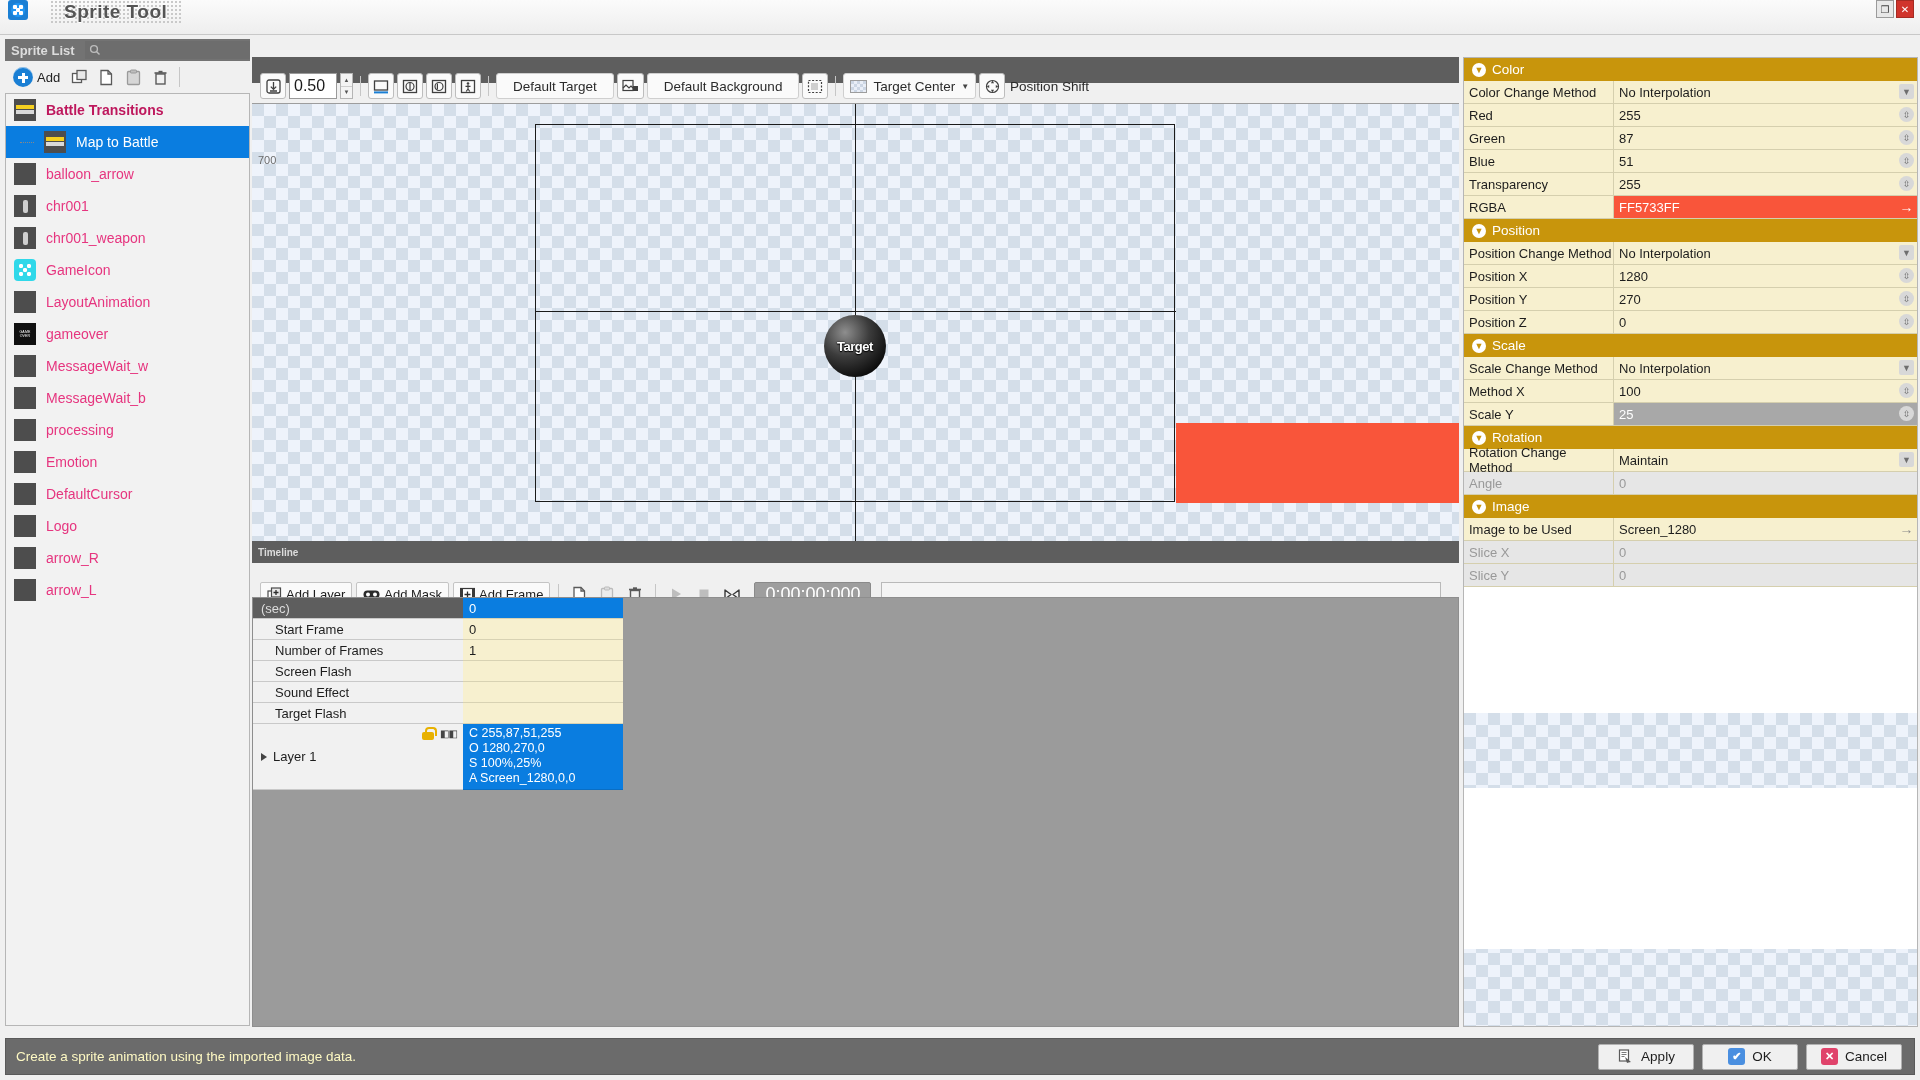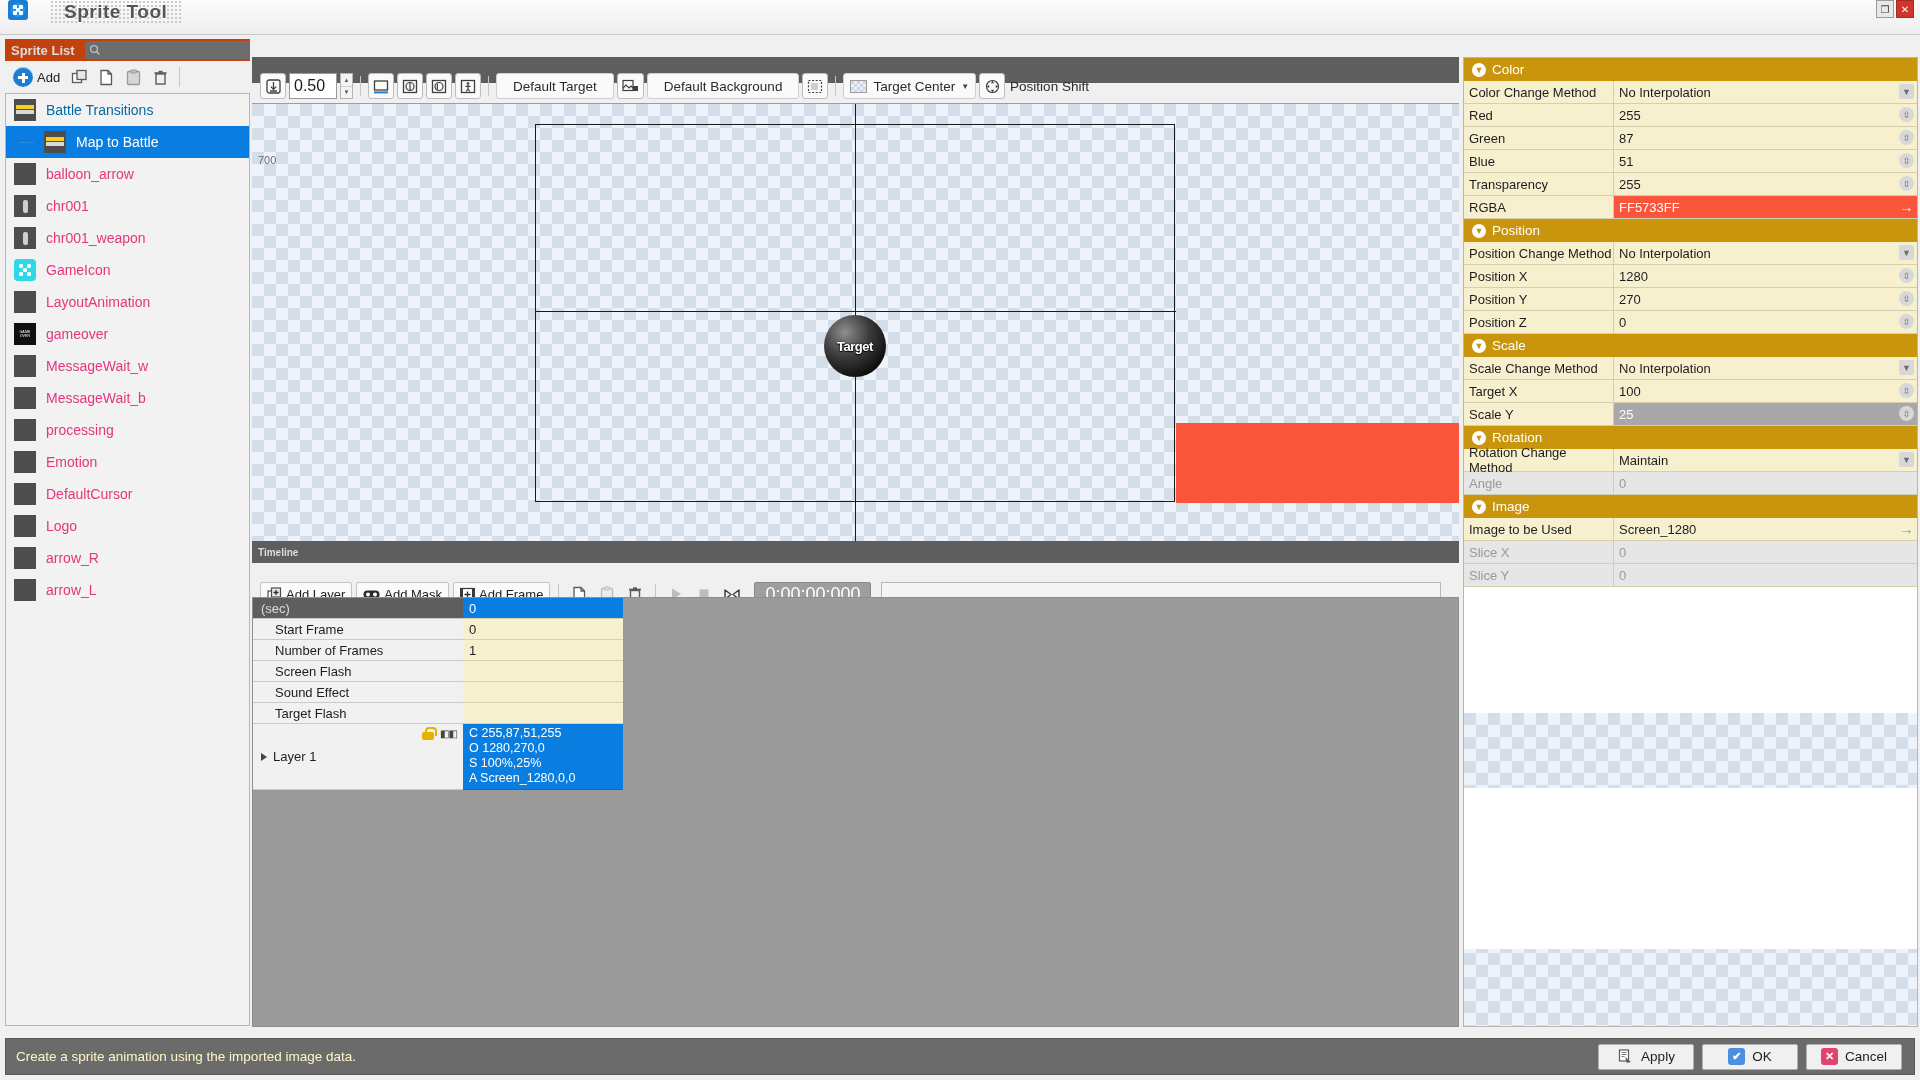--- a/index.html
+++ b/index.html
@@ -45,21 +45,21 @@
     width:18px;height:18px;border:1px solid #9b9b9b;background:#e8e8e8;
     display:flex;align-items:center;justify-content:center;font-size:10px;color:#444;
   }
   .win-btn.close{ background:#d0342c;color:#fff;border-color:#a52b23;}
   
   #sprite-panel{
     position:absolute; left:5px; top:39px; width:245px; height:987px;
     display:flex; flex-direction:column;
   }
   #sprite-header{
-    height:22px; background:#c2410c; color:#dcdcdc; display:flex; align-items:center;
+    height:22px; background:#737373; color:#dcdcdc; display:flex; align-items:center;
     font-size:13px; padding-left:6px; font-weight:bold;
   }
   #sprite-search{
     margin-left:10px; flex:1; height:18px; background:#6d6d6d; display:flex;
     align-items:center; padding-left:4px; color:#bdbdbd;
   }
   #sprite-toolbar{
     height:32px; display:flex; align-items:center; gap:3px; padding:0 4px;
     background:#f0f0f0;
   }
@@ -75,21 +75,21 @@
   }
   .plus-circle::before{ left:5px;top:9px;width:10px;height:3px;}
   .plus-circle::after{ left:8.5px;top:5.5px;width:3px;height:10px;}
   #sprite-list{
     flex:1; background:#f2f2f2; border:1px solid #b6b6b6; overflow:hidden;
   }
   .sprite-row{
     height:32px; display:flex; align-items:center; padding-left:8px; gap:10px;
     color:#e6357f; font-size:14px; cursor:pointer;
   }
-  .sprite-row.root{ color:#0369a1; }
+  .sprite-row.root{ color:#be185d;font-weight:bold; }
   .sprite-row.selected{ background:#0a7de0; color:#fff; }
   .sprite-row.child{ padding-left:20px; }
   .thumb{ width:22px;height:22px;background:#4d4d4d;flex:none; position:relative;}
   .thumb.bar::before{content:"";position:absolute;left:2px;top:6px;width:18px;height:4px;background:#f5d020;}
   .thumb.bar::after{content:"";position:absolute;left:2px;top:11px;width:18px;height:4px;background:#d9d9d9;}
   .thumb.chr::before{content:"";position:absolute;left:9px;top:5px;width:5px;height:13px;background:#cfcfcf;border-radius:2px;}
   .thumb.icon{background:#2fd8e9;border-radius:4px;}
   .thumb.icon::before{content:"";position:absolute;left:3px;top:3px;width:16px;height:16px;border-radius:50%;
     background:
       radial-gradient(circle at 4px 4px,#fff 2px,transparent 2.3px),
@@ -685,21 +685,21 @@
         <span>Scale</span>
       </div>
       <div class="prop-row">
         <div class="prop-key">Scale Change Method</div>
         <div class="prop-val">
           <span>No Interpolation</span>
           <span class="ctl sq">▼</span>
         </div>
       </div>
       <div class="prop-row">
-        <div class="prop-key">Target X</div>
+        <div class="prop-key">Method X</div>
         <div class="prop-val">
           <span>100</span>
           <span class="ctl round">⇳</span>
         </div>
       </div>
       <div class="prop-row selected-val">
         <div class="prop-key">Scale Y</div>
         <div class="prop-val">
           <span>25</span>
           <span class="ctl round">⇳</span>

